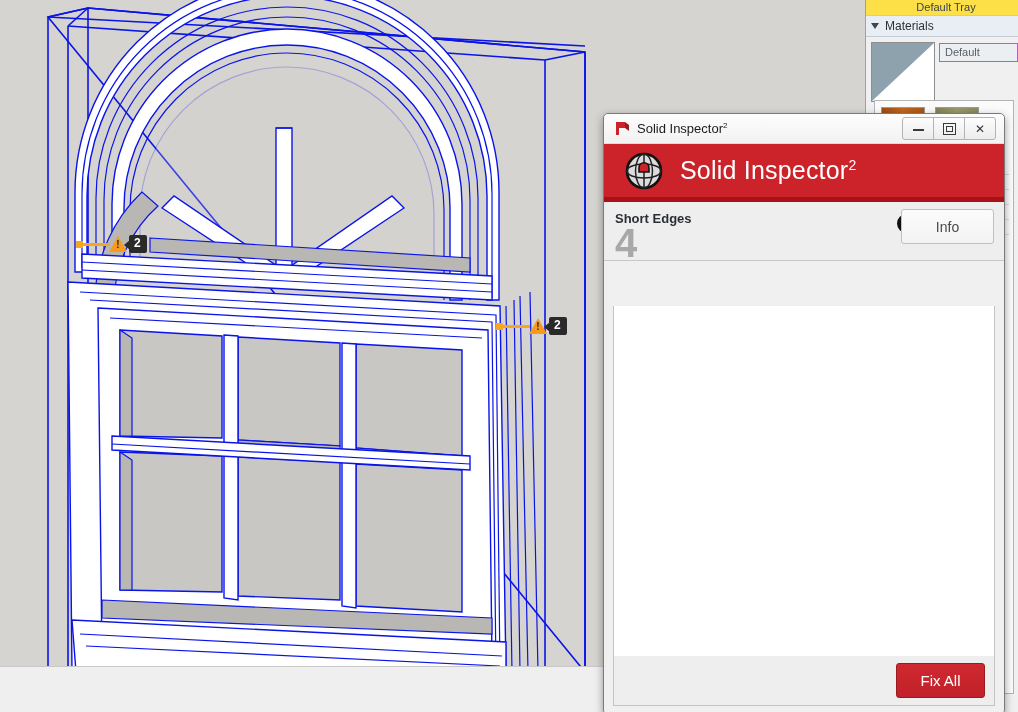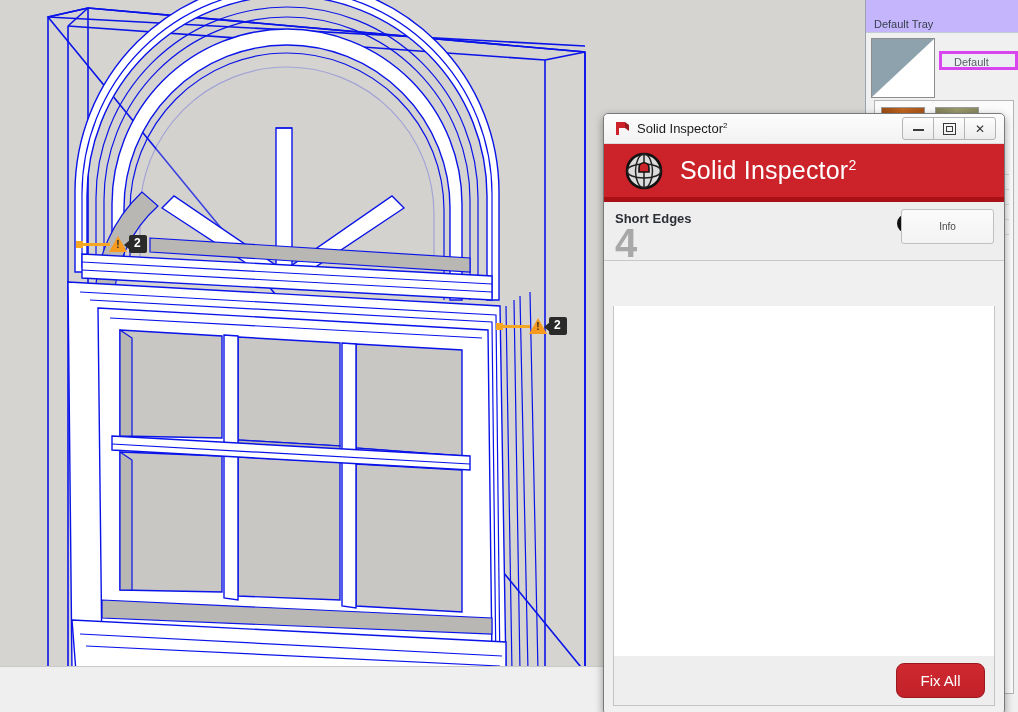--- a/index.html
+++ b/index.html
@@ -48,44 +48,45 @@
     border-right:6px solid #2a2a2a;
   }
 
   
   #tray{
     position:absolute;right:0;top:0;width:152px;height:712px;
     background:#f0f0f0;border-left:1px solid #9aa3ad;
     font-family:"Liberation Sans", sans-serif;
   }
   #tray-title{
-    height:14px;background:#c4b5fd;color:#37424d;
-    font-size:11px;padding:18px 0 0 8px;overflow:hidden;
+    height:14px;background:#fde047;color:#37424d;
+    font-size:11px;padding:1px 0 0 8px;overflow:hidden;
     border-bottom:1px solid #c3ccd4;
+    text-align:center;
   }
   #materials-header{
     height:20px;background:#e8eef3;border-bottom:1px solid #c3ccd4;
     display:flex;align-items:center;padding-left:5px;gap:6px;
   }
   .tri-down{
     width:0;height:0;border-left:4px solid transparent;border-right:4px solid transparent;
     border-top:6px solid #3b4653;
   }
   #materials-header .lbl{font-size:12px;color:#28323d;}
   #mat-row{display:flex;padding:5px 0 0 5px;gap:4px;}
   #mat-swatch{
     width:62px;height:58px;border:1px solid #8d8d8d;background:#ffffff;position:relative;overflow:hidden;
   }
   #mat-swatch .diag{
     position:absolute;left:0;top:0;width:0;height:0;
     border-left:62px solid #8ea2ad;border-bottom:58px solid transparent;
   }
   #mat-name{
-    flex:1;height:19px;background:#eceff1;border:3px solid #d946ef;
-    font-size:11px;color:#5a6068;padding:2px 0 0 12px;box-sizing:border-box;margin-top:13px;
+    flex:1;height:19px;background:#eceff1;border:1px solid #d946ef;
+    font-size:11px;color:#5a6068;padding:2px 0 0 5px;box-sizing:border-box;margin-top:1px;
   }
   #mat-list{
     position:absolute;left:8px;top:100px;right:4px;bottom:18px;
     background:#fbfbfb;border:1px solid #b4b4b4;overflow:hidden;
   }
   .mat-chip{
     width:42px;height:52px;border:1px solid #9b9b9b;margin:6px 0 0 6px;display:inline-block;
   }
   .mat-sep{height:1px;background:#d6d6d6;margin:9px 4px;}
   .mat-line{height:1px;background:#dcdcdc;margin:14px 4px;}
@@ -136,34 +137,34 @@
   #help-icon{
     position:absolute;right:88px;top:12px;width:19px;height:19px;border-radius:50%;
     background:#111;color:#fff;font-size:13px;font-weight:bold;
     display:flex;align-items:center;justify-content:center;line-height:1;
     border:2px solid #111;box-sizing:border-box;
   }
   #info-btn{
     position:absolute;right:10px;top:7px;width:91px;height:33px;
     background:linear-gradient(#fbfbfb,#f3f3f3);border:1px solid #c0c0c0;border-radius:3px;
     display:flex;align-items:center;justify-content:center;
-    font-size:10px;color:#4a4a4a;cursor:default;
+    font-size:14px;color:#4a4a4a;cursor:default;
   }
 
   #dlg-body{
     position:absolute;left:9px;right:9px;top:192px;bottom:57px;
     background:#ffffff;border:1px solid #c4c4c4;border-top:none;
   }
   #dlg-footer{
     position:absolute;left:9px;right:9px;bottom:8px;height:49px;
     background:#eeeeee;border:1px solid #c4c4c4;border-top:none;
   }
   #fixall-btn{
     position:absolute;right:9px;top:7px;width:87px;height:33px;
-    background:linear-gradient(#d0292f,#c0212a);border:1px solid #9b1a20;border-radius:8px;
+    background:linear-gradient(#d0292f,#c0212a);border:1px solid #9b1a20;border-radius:3px;
     color:#fff;font-size:15px;display:flex;align-items:center;justify-content:center;cursor:default;
   }
 </style>
 </head>
 <body>
 
 <div id="viewport">
 
   <svg id="model-svg" width="1018" height="666" viewBox="0 0 1018 666">
     <defs>
@@ -277,20 +278,24 @@
     <span class="badge-tip">2</span>
   </div>
 </div>
 
 <div id="status-bar"></div>
 
 <div id="tray">
 
   <div id="tray-title">Default Tray</div>
 
+  <div id="materials-header">
+    <span class="tri-down"></span>
+    <span class="lbl">Materials</span>
+  </div>
 
   <div id="mat-row">
     <div id="mat-swatch">
       <span class="diag"></span>
     </div>
     <div id="mat-name">Default</div>
   </div>
 
   <div id="mat-list">
     <div class="mat-chip" style="background:linear-gradient(90deg,#9c4d16,#c1661f,#a8551a);"></div>

